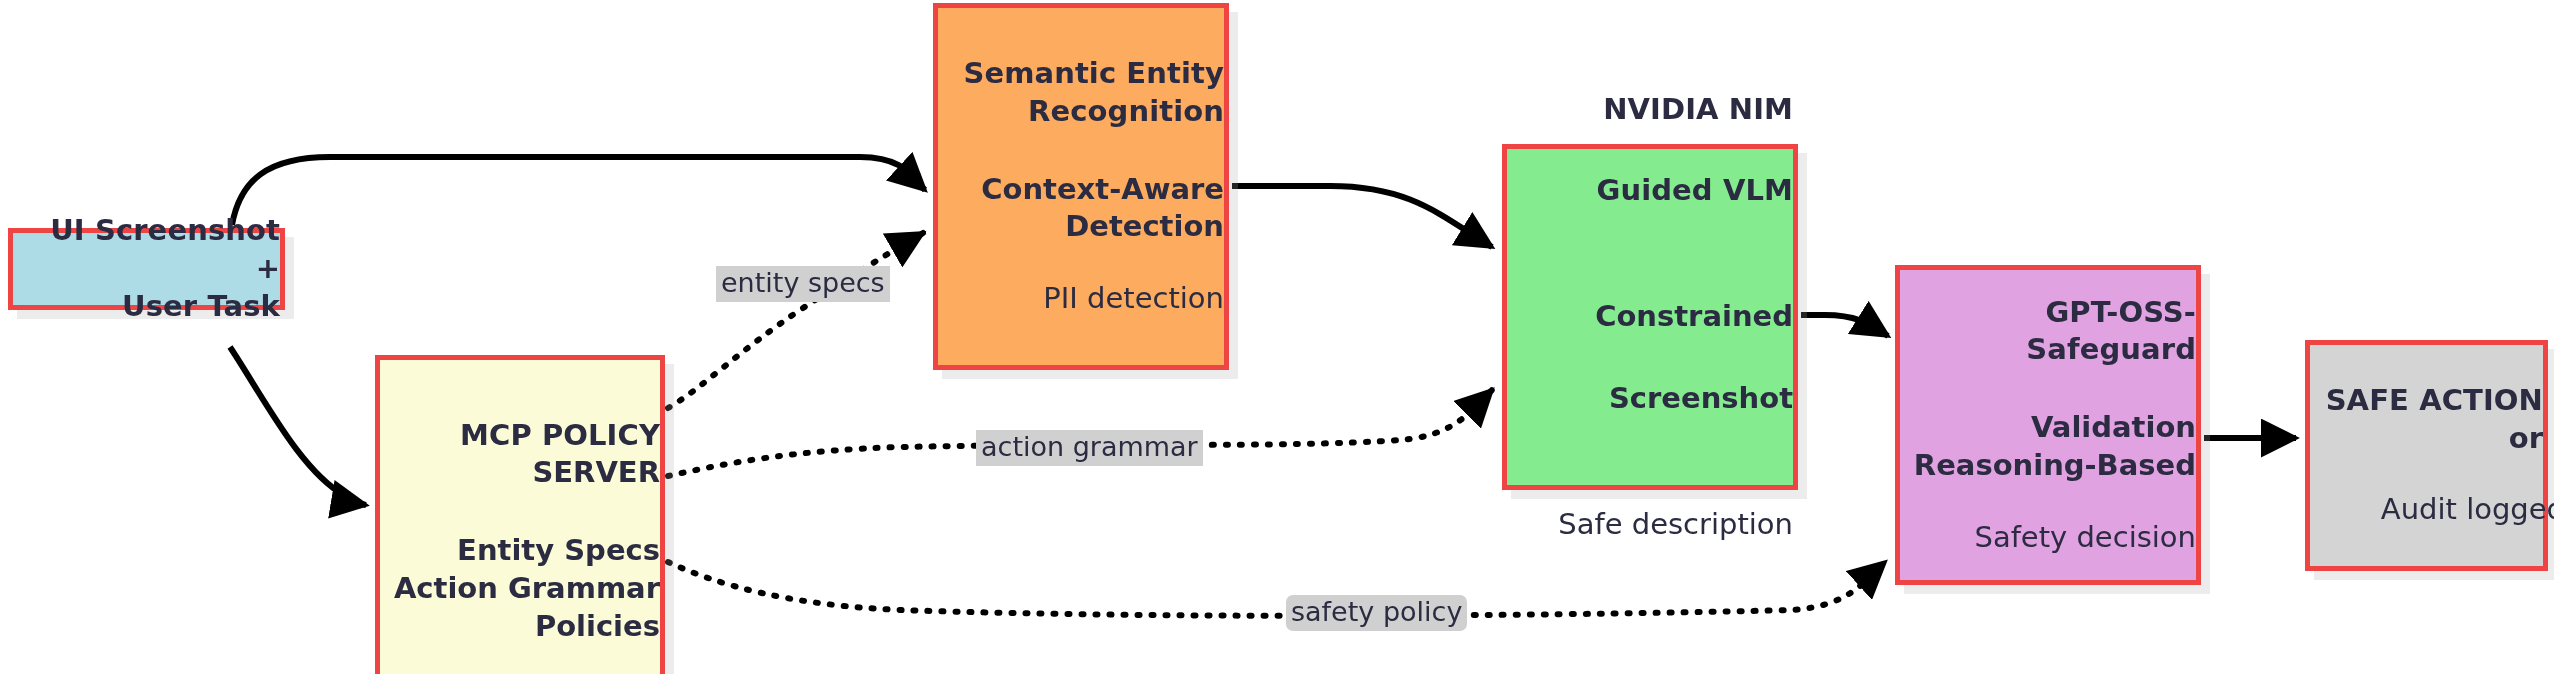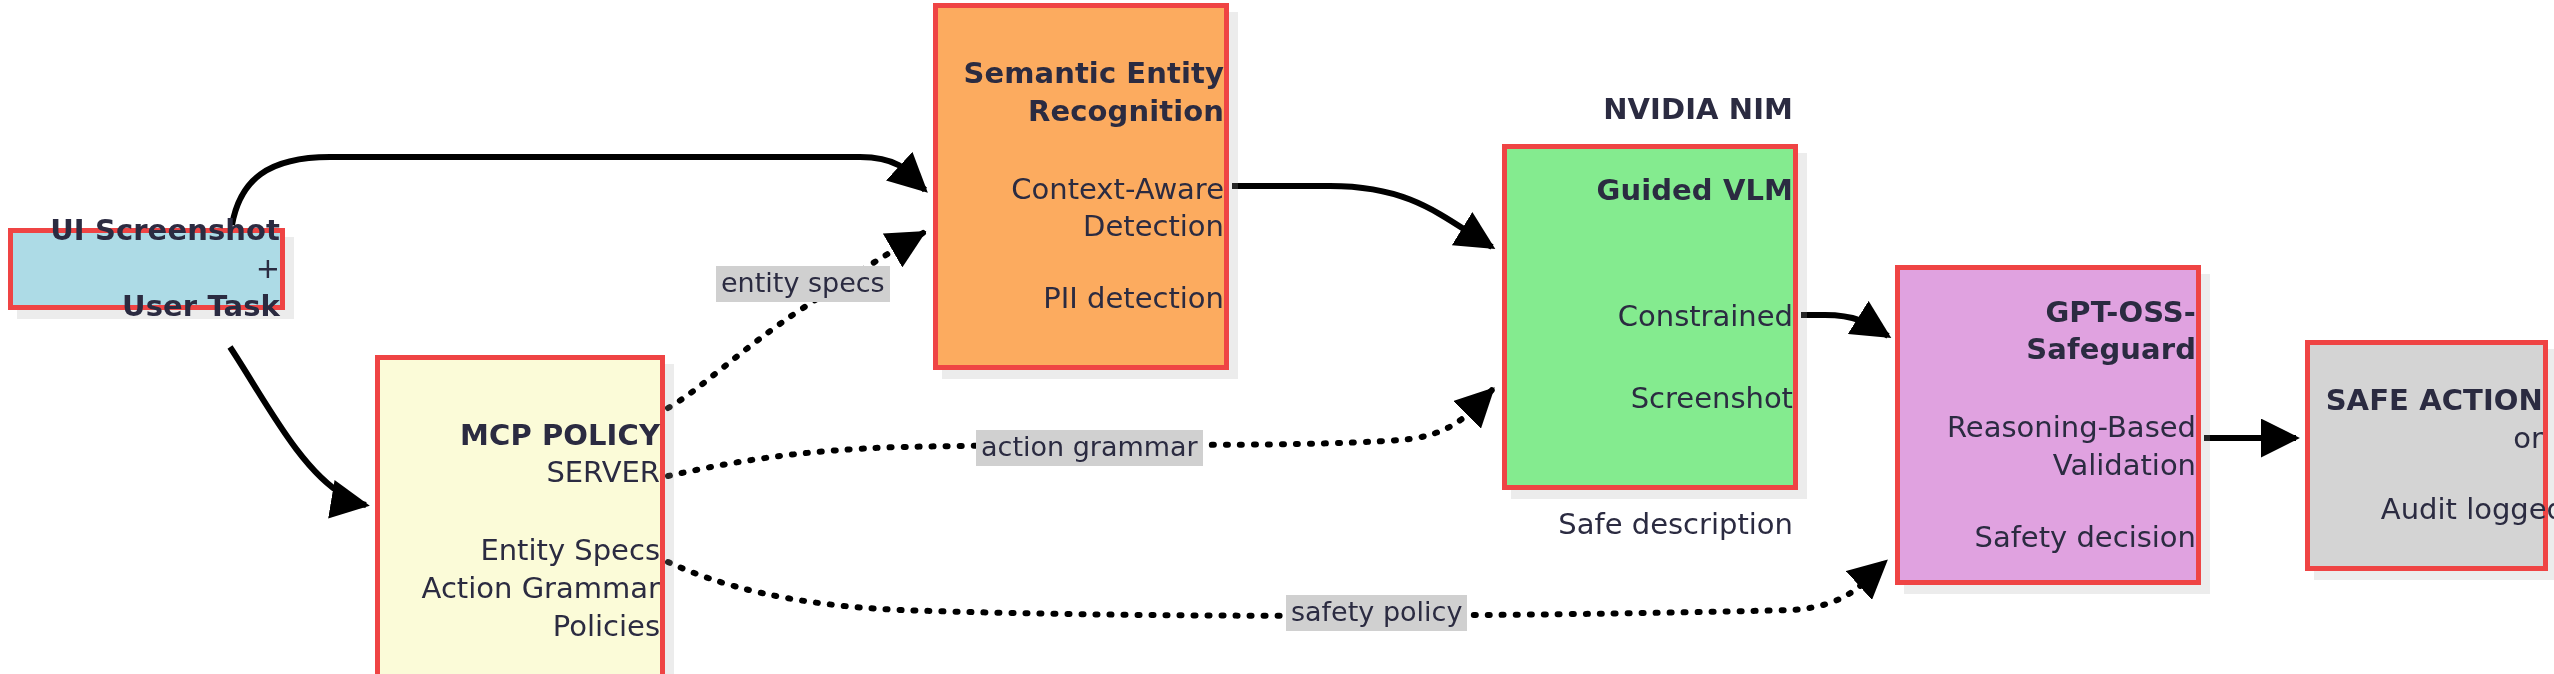--- a/index.html
+++ b/index.html
@@ -43,21 +43,21 @@
     width: 100%;
     white-space: nowrap;
     line-height: 1.30;
   }
   .node .hdr {
     font-weight: bold;
     font-size: 29px;
     letter-spacing: 0.1px;
   }
   .node .body {
-    font-weight: normal;
+    font-weight: bold;
     font-size: 29px;
   }
   .node .ital {
     font-size: 29px;
   }
   .gap-md { height: 34px; }
   .gap-lg { height: 40px; }
 
   
   #node-input      { left: 8px;    top: 228px; width: 277px; height: 82px; background: #addbe6; }
@@ -73,21 +73,21 @@
     background: #d0d0d0;
     color: #2b2b41;
     font-size: 27px;
     padding: 2px 5px 4px 5px;
     white-space: nowrap;
     z-index: 3;
     line-height: 1.1;
   }
   #lbl-entity-specs   { left: 716px;  top: 266px; }
   #lbl-action-grammar { left: 976px;  top: 430px; }
-  #lbl-safety-policy  { left: 1286px; top: 595px; }
+  #lbl-safety-policy  { left: 1286px; top: 595px; border-radius: 7px; }
 </style>
 </head>
 <body>
 
 <div id="canvas">
 
   <svg class="edges" viewBox="0 0 2554 674" xmlns="http://www.w3.org/2000/svg">
     <defs>
       <marker id="arrow" viewBox="0 0 10 10" refX="9" refY="5" markerWidth="6.5" markerHeight="6.5" orient="auto-start-reverse">
         <path d="M 0 0 L 10 5 L 0 10 z" fill="#000000"></path>
@@ -143,22 +143,22 @@
     <span class="ln body">Constrained</span>
     <span class="ln body">Screenshot</span>
     <span class="gap-md"></span>
     <span class="ln ital">Safe description</span>
   </div>
 
   <div class="node" id="node-safeguard">
     <span class="ln hdr">GPT-OSS-</span>
     <span class="ln hdr">Safeguard</span>
     <span class="gap-lg"></span>
+    <span class="ln body">Validation</span>
     <span class="ln body">Reasoning-Based</span>
-    <span class="ln body">Validation</span>
     <span class="gap-md"></span>
     <span class="ln ital">Safety decision</span>
   </div>
 
   <div class="node" id="node-output">
     <span class="ln hdr">SAFE ACTION</span>
     <span class="ln body">or</span>
     <span class="gap-md"></span>
     <span class="ln ital">Audit logged</span>
   </div>

